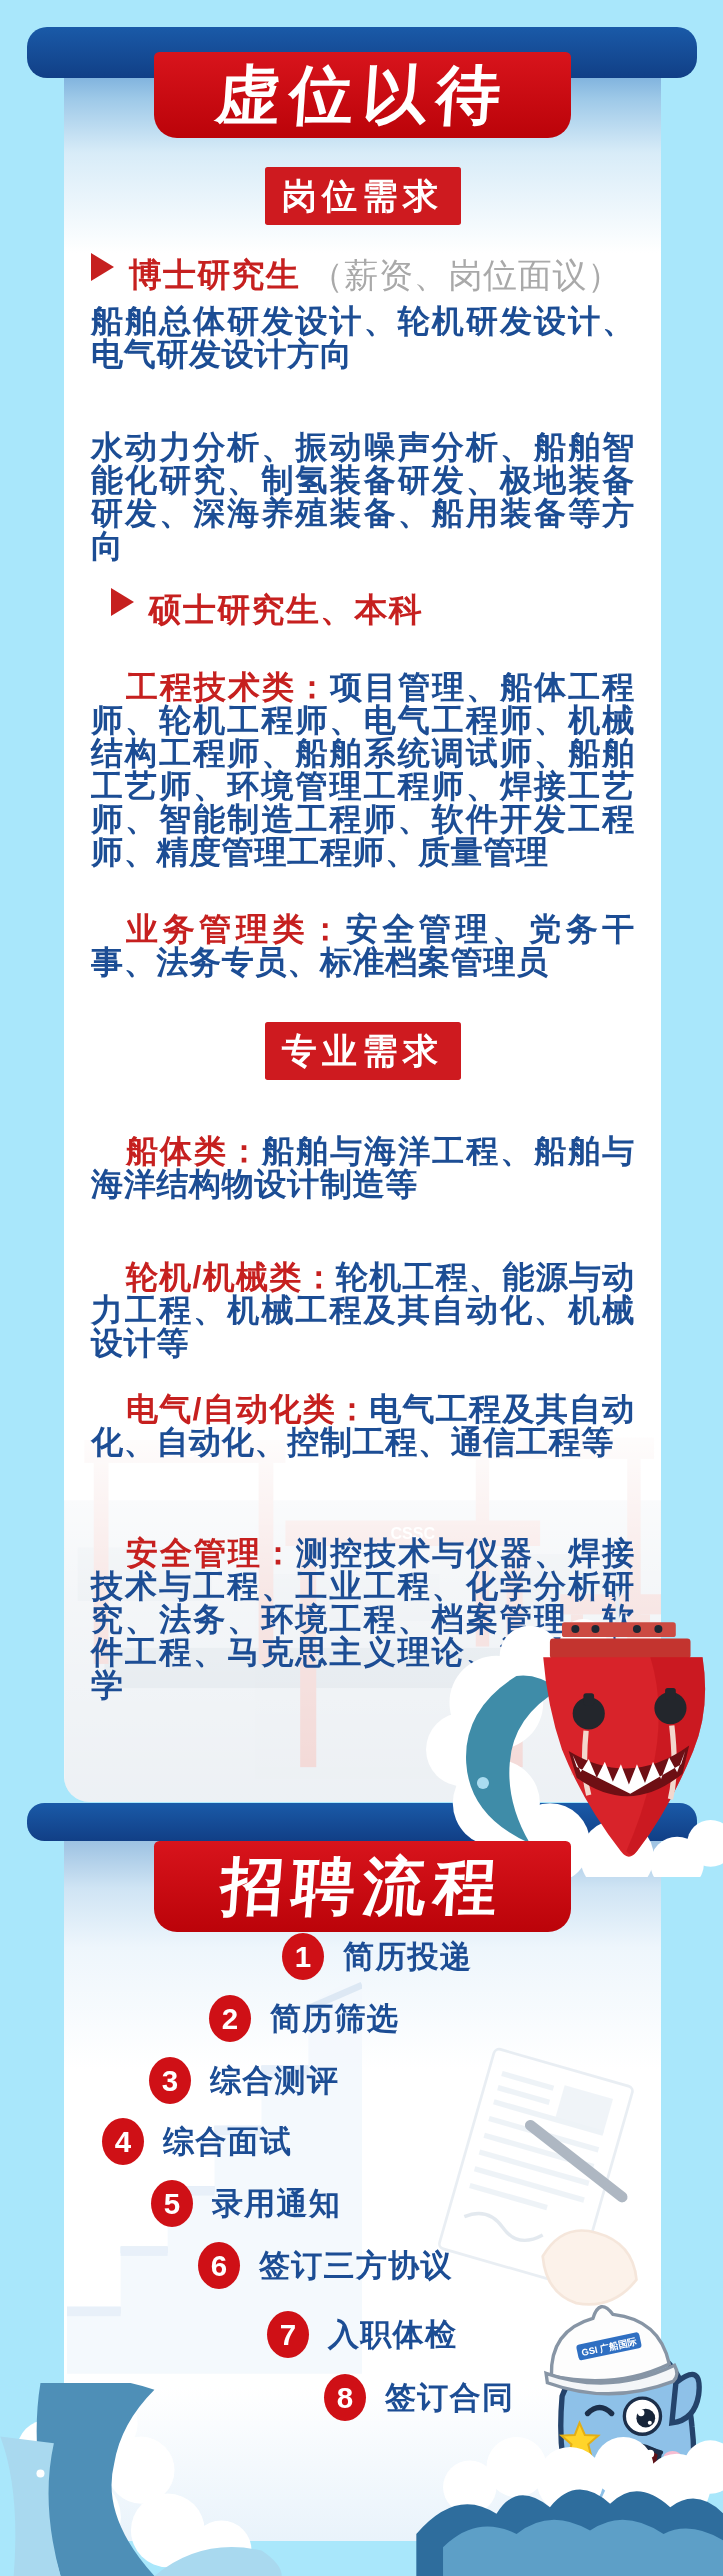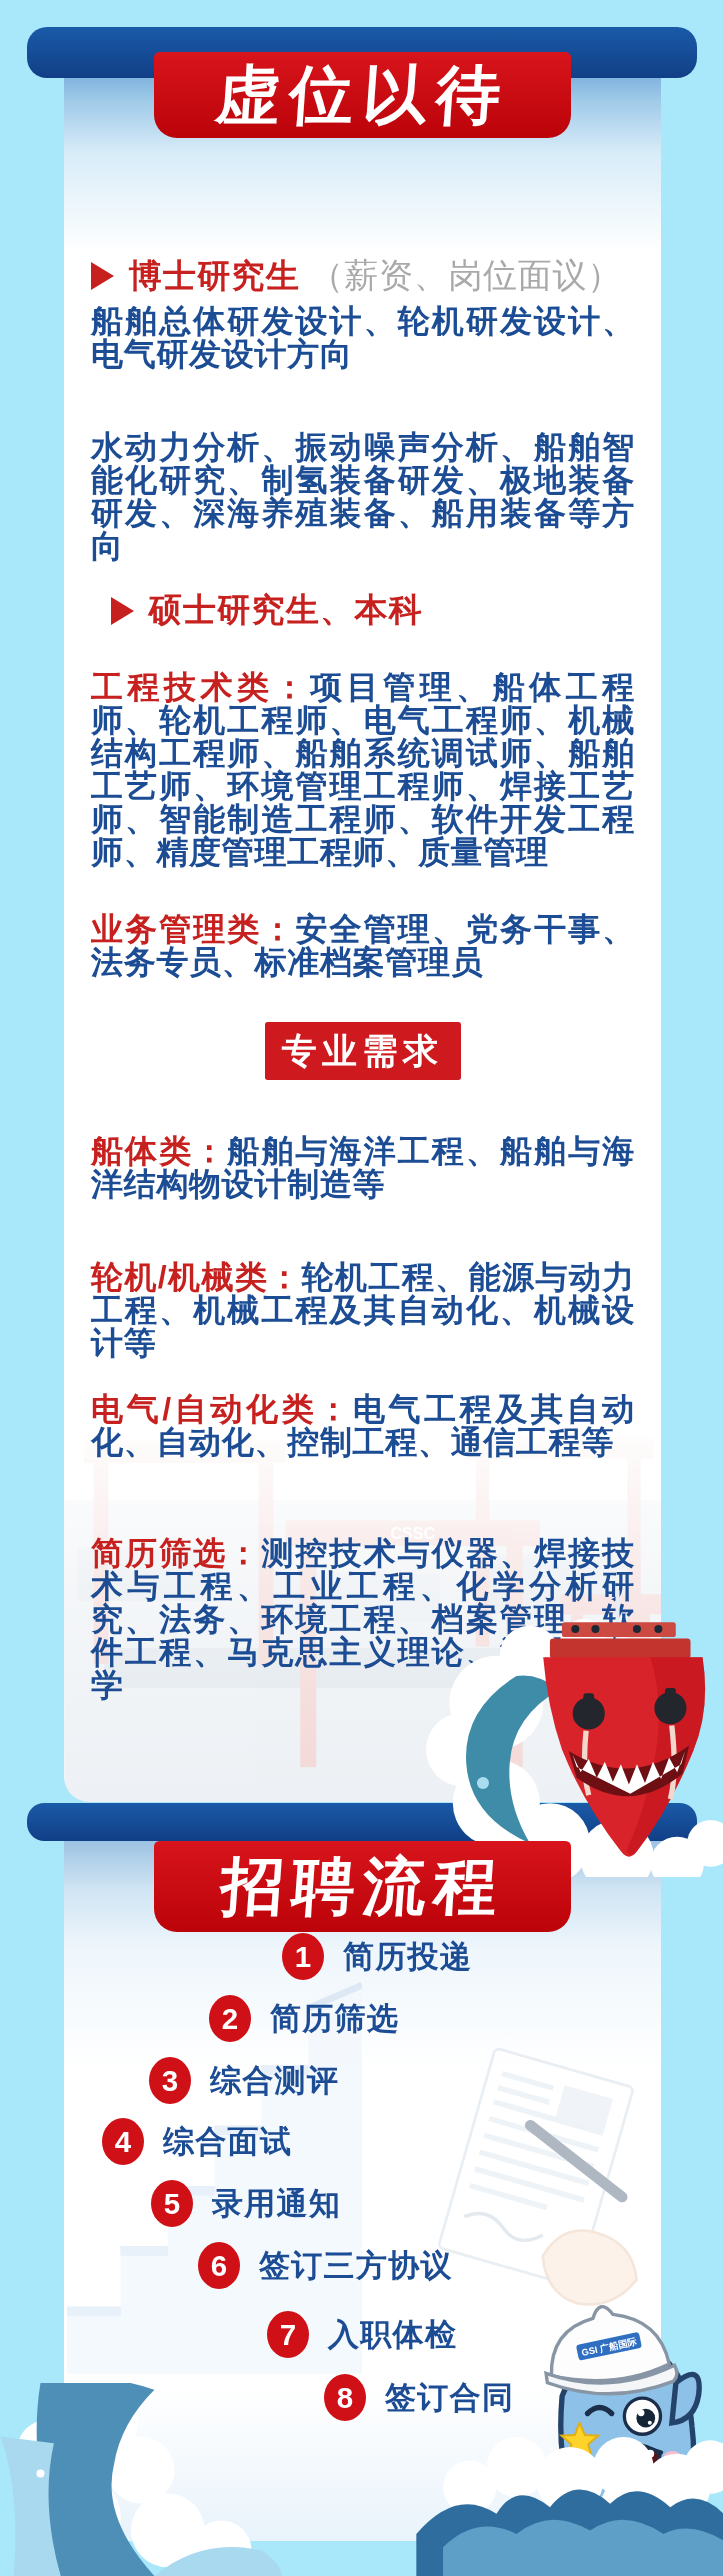--- a/index.html
+++ b/index.html
@@ -20,22 +20,22 @@
   #ribbon1{top:52px;height:86px;border-radius:5.4px 5.4px 23px 23px;z-index:9;}
   #ribbon1 .rb-text{font-size:64px;letter-spacing:9.4px;transform:skewX(-4deg);}
   #ribbon2{top:1841px;height:91px;border-radius:5.4px 5.4px 23px 23px;z-index:26;}
   #ribbon2 .rb-text{font-size:63px;letter-spacing:8px;transform:skewX(-4deg);}
   .redbox{position:absolute;left:50%;transform:translateX(-50%);width:196px;height:58px;background:#ce1a1f;
           color:#fff;font-weight:bold;font-size:35px;letter-spacing:5.4px;display:flex;align-items:center;
           justify-content:center;border-radius:2.7px;z-index:6;}
   
   .tblock{position:absolute;left:27px;width:544px;color:#1c4d94;font-weight:bold;font-size:32px;
           line-height:33px;letter-spacing:0.7px;text-align:justify;z-index:6;}
-  .rlabel{color:#c6201f;}
-  .shead{position:absolute;left:27px;width:544px;display:flex;align-items:center;z-index:6;}
+  .rlabel{color:#c6201f;margin-left:35px;}
+  .shead{position:absolute;left:27px;width:544px;display:flex;z-index:6;}
   .tri{width:0;height:0;border-left:23px solid #c6201f;border-top:14.7px solid transparent;
        border-bottom:14.7px solid transparent;margin-right:14.7px;flex:0 0 auto;}
   .shead .ht{color:#c6201f;font-weight:bold;font-size:33px;letter-spacing:1.3px;}
   .shead .hn{color:#a9a9a9;font-size:34px;margin-left:9.4px;letter-spacing:0.7px;}
   
   #box-jobs{top:115px;} #h-doctor{top:201px;} #p-doc1{top:253px;} #p-doc2{top:379px;}
   #h-master{top:536px;padding-left:20px;} #p-eng{top:619px;} #p-biz{top:861px;} #box-majors{top:970px;}
   #m1{top:1083px;} #m2{top:1209px;} #m3{top:1341px;} #m4{top:1485px;}
   
   #yard{position:absolute;left:0;right:0;bottom:0;height:382px;overflow:hidden;border-radius:0 0 25.5px 25.5px;z-index:1;}
@@ -88,20 +88,23 @@
         <defs>
           <linearGradient id="fade" x1="0" y1="0" x2="0" y2="1">
             <stop offset="0" stop-color="#ffffff" stop-opacity="1"></stop>
             <stop offset="0.45" stop-color="#ffffff" stop-opacity="0.55"></stop>
             <stop offset="1" stop-color="#ffffff" stop-opacity="0.25"></stop>
           </linearGradient>
         </defs>
       </svg>
     </div>
 
+    <div class="redbox" id="box-jobs">
+      <span>岗位需求</span>
+    </div>
 
     <div class="shead" id="h-doctor">
       <span class="tri"></span>
       <span class="ht">博士研究生</span>
       <span class="hn">（薪资、岗位面议）</span>
     </div>
     <div class="tblock" id="p-doc1">船舶总体研发设计、轮机研发设计、电气研发设计方向</div>
     <div class="tblock" id="p-doc2">水动力分析、振动噪声分析、船舶智能化研究、制氢装备研发、极地装备研发、深海养殖装备、船用装备等方向</div>
 
     <div class="shead" id="h-master">
@@ -122,21 +125,21 @@
     <div class="tblock" id="m1">
       <span class="rlabel">船体类：</span><span>船舶与海洋工程、船舶与海洋结构物设计制造等</span>
     </div>
     <div class="tblock" id="m2">
       <span class="rlabel">轮机/机械类：</span><span>轮机工程、能源与动力工程、机械工程及其自动化、机械设计等</span>
     </div>
     <div class="tblock" id="m3">
       <span class="rlabel">电气/自动化类：</span><span>电气工程及其自动化、自动化、控制工程、通信工程等</span>
     </div>
     <div class="tblock" id="m4">
-      <span class="rlabel">简历筛选：</span><span>测控技术与仪器、焊接技术与工程、工业工程、化学分析研究、法务、环境工程、档案管理、软件工程、马克思主义理论、汉语言文学</span>
+      <span class="rlabel">安全管理：</span><span>测控技术与仪器、焊接技术与工程、工业工程、化学分析研究、法务、环境工程、档案管理、软件工程、马克思主义理论、汉语言文学</span>
     </div>
   </div>
 
   <div class="navbar" id="navbar1"></div>
   <div class="ribbon" id="ribbon1">
     <span class="rb-text">虚位以待</span>
   </div>
 
   <svg class="deco" style="left:416px;top:1582px;z-index:24;" width="308" height="295" viewBox="0 0 460 440">
 

